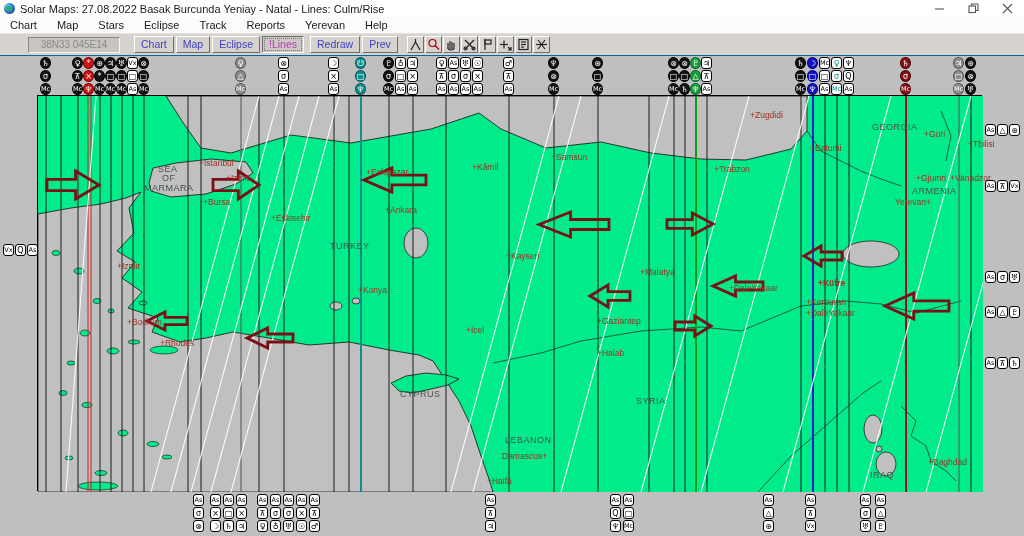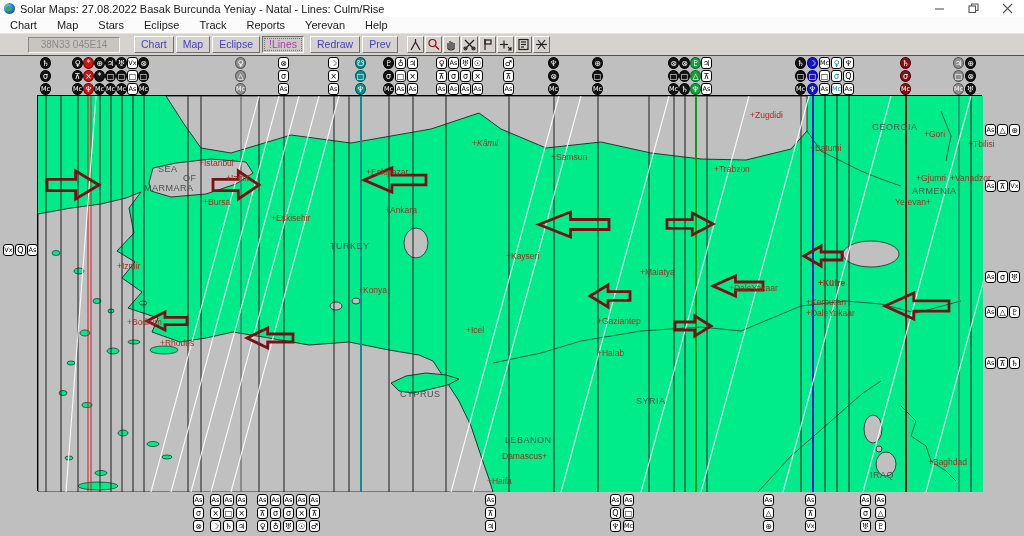--- a/index.html
+++ b/index.html
@@ -300,21 +300,21 @@
         <span class="city" style="left: 226px; top: 117px;">+Izmit</span>
         <span class="city" style="left: 203px; top: 141px;">+Bursa</span>
         <span class="city" style="left: 271px; top: 157px;">+Eskisehir</span>
         <span class="city" style="left: 366px; top: 111px;">+Eskipazar</span>
         <span class="city" style="left: 385px; top: 149px;">+Ankara</span>
         <span class="city" style="left: 358px; top: 229px;">+Konya</span>
         <span class="city" style="left: 506px; top: 195px;">+Kayseri</span>
         <span class="city" style="left: 117px; top: 205px;">+Izmir</span>
         <span class="city" style="left: 127px; top: 261px;">+Bodrum</span>
         <span class="city" style="left: 160px; top: 282px;">+Rhodes</span>
-        <span class="city" style="left: 472px; top: 82px; font-style: italic;">+Kâmil</span>
+        <span class="city" style="left: 472px; top: 106px;">+Kâmil</span>
         <span class="city" style="left: 551px; top: 96px;">+Samsun</span>
         <span class="city" style="left: 714px; top: 108px;">+Trabzon</span>
         <span class="city" style="left: 750px; top: 54px;">+Zugdidi</span>
         <span class="city" style="left: 810px; top: 87px;">+Batumi</span>
         <span class="city" style="left: 924px; top: 73px;">+Gori</span>
         <span class="city" style="left: 968px; top: 83px;">+Tbilisi</span>
         <span class="city" style="left: 916px; top: 117px;">+Gjumri</span>
         <span class="city" style="left: 950px; top: 117px;">+Vanadzor</span>
         <span class="city" style="left: 895px; top: 141px;">Yerevan+</span>
         <span class="city" style="left: 640px; top: 211px;">+Malatya</span>
@@ -329,21 +329,21 @@
         <span class="city" style="left: 487px; top: 420px;">+Haifa</span>
         <span class="city" style="left: 928px; top: 401px;">+Baghdad</span>
         <span class="region" style="left: 330px; top: 185px;">TURKEY</span>
         <span class="region" style="left: 872px; top: 66px;">GEORGIA</span>
         <span class="region" style="left: 912px; top: 130px;">ARMENIA</span>
         <span class="region" style="left: 636px; top: 340px;">SYRIA</span>
         <span class="region" style="left: 505px; top: 379px;">LEBANON</span>
         <span class="region" style="left: 400px; top: 333px;">CYPRUS</span>
         <span class="region" style="left: 870px; top: 414px;">IRAQ</span>
         <span class="region" style="left: 158px; top: 108px;">SEA</span>
-        <span class="region" style="left: 162px; top: 117px; margin-left: 21px;">OF</span>
+        <span class="region" style="left: 162px; top: 117px;">OF</span>
         <span class="region" style="left: 144px; top: 127px;">MARMARA</span>
       </div>
     <div id="badges">
         <div class="badge b-c b-black" style="left: 40px; top: 1px;">♄</div>
         <div class="badge b-c b-black" style="left: 40px; top: 14px;">σ</div>
         <div class="badge b-c b-black small" style="left: 40px; top: 27px;">Mc</div>
         <div class="badge b-c b-black" style="left: 72px; top: 1px;">♀</div>
         <div class="badge b-c b-black" style="left: 72px; top: 14px;">⊼</div>
         <div class="badge b-c b-black small" style="left: 72px; top: 27px;">Mc</div>
         <div class="badge b-c b-red" style="left: 83px; top: 1px;">*</div>

